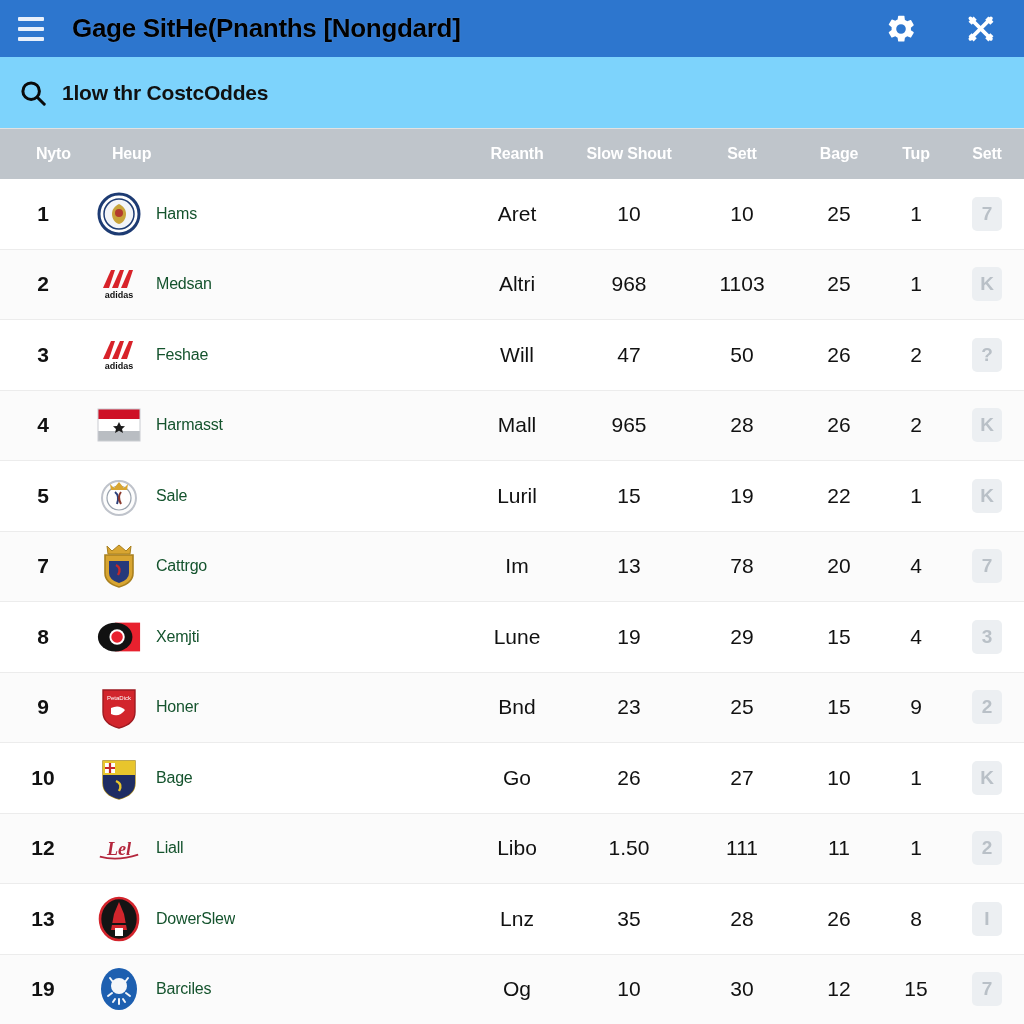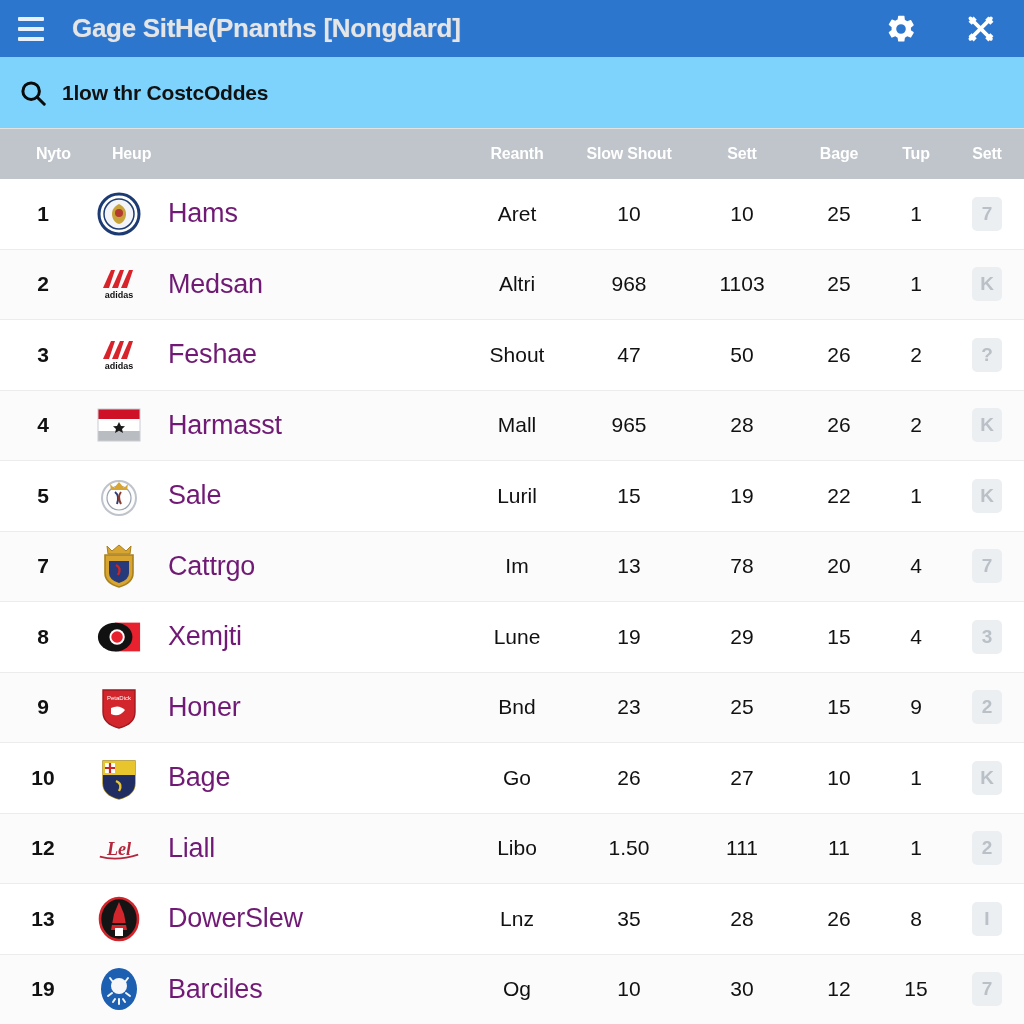--- a/index.html
+++ b/index.html
@@ -22,21 +22,21 @@
     width:34px; height:30px;
     display:flex; flex-direction:column; justify-content:center;
     gap:6px; cursor:pointer;
     padding:0 4px;
   }
   .hamburger span{
     display:block; height:4px; width:100%;
     background:#e8f0fb; border-radius:1px;
   }
   .app-title{
-    color:#e5e5e5;
+    color:#000000;
     font-size:26px;
     font-weight:bold;
     letter-spacing:-0.3px;
     margin-left:24px;
     white-space:nowrap;
     text-shadow:0 0 1px rgba(255,255,255,.4);
   }
   .appbar-actions{
     margin-left:auto;
     display:flex; align-items:center; gap:46px;
@@ -103,24 +103,23 @@
 
   .rank-num{ font-weight:bold; font-size:21px; }
 
   .crest{
     width:46px; height:46px; flex:0 0 46px;
     margin-right:14px;
     display:flex; align-items:center; justify-content:center;
   }
   .crest svg{ display:block; }
   .team-name{
-    font-size:27px; color:#701a75;
+    font-size:16px; color:#14532d;
     white-space:nowrap; overflow:hidden; text-overflow:ellipsis;
     letter-spacing:-0.2px;
-    margin-left:12px;
   }
 
   .sett-badge{
     display:inline-flex; align-items:center; justify-content:center;
     width:30px; height:34px;
     background:#eceff2;
     border-radius:5px;
     color:#b9c0c7;
     font-size:19px;
     font-weight:bold;
@@ -229,21 +228,21 @@
           <span class="crest">
             <svg id="crest-red-stripes" width="44" height="44" viewBox="0 0 44 44">
               <path d="M6 26 L14 8 L18 8 L12 26 Z" fill="#d8232a"></path>
               <path d="M15 26 L23 8 L27 8 L21 26 Z" fill="#d8232a"></path>
               <path d="M24 26 L32 8 L36 8 L30 26 Z" fill="#d8232a"></path>
               <text x="22" y="36" font-size="9" font-weight="bold" text-anchor="middle" fill="#111" font-family="Liberation Sans, sans-serif">adidas</text>
             </svg>
           </span>
           <span class="team-name">Feshae</span>
         </div>
-        <div class="c-reanth">Shout</div>
+        <div class="c-reanth">Will</div>
         <div class="c-slow">47</div>
         <div class="c-mathu">50</div>
         <div class="c-bage">26</div>
         <div class="c-tup">2</div>
         <div class="c-sett"><span class="sett-badge">?</span></div>
       </div>
       <div class="row">
         <div class="c-rank"><span class="rank-num">4</span></div>
         <div class="c-team">
           <span class="crest">

